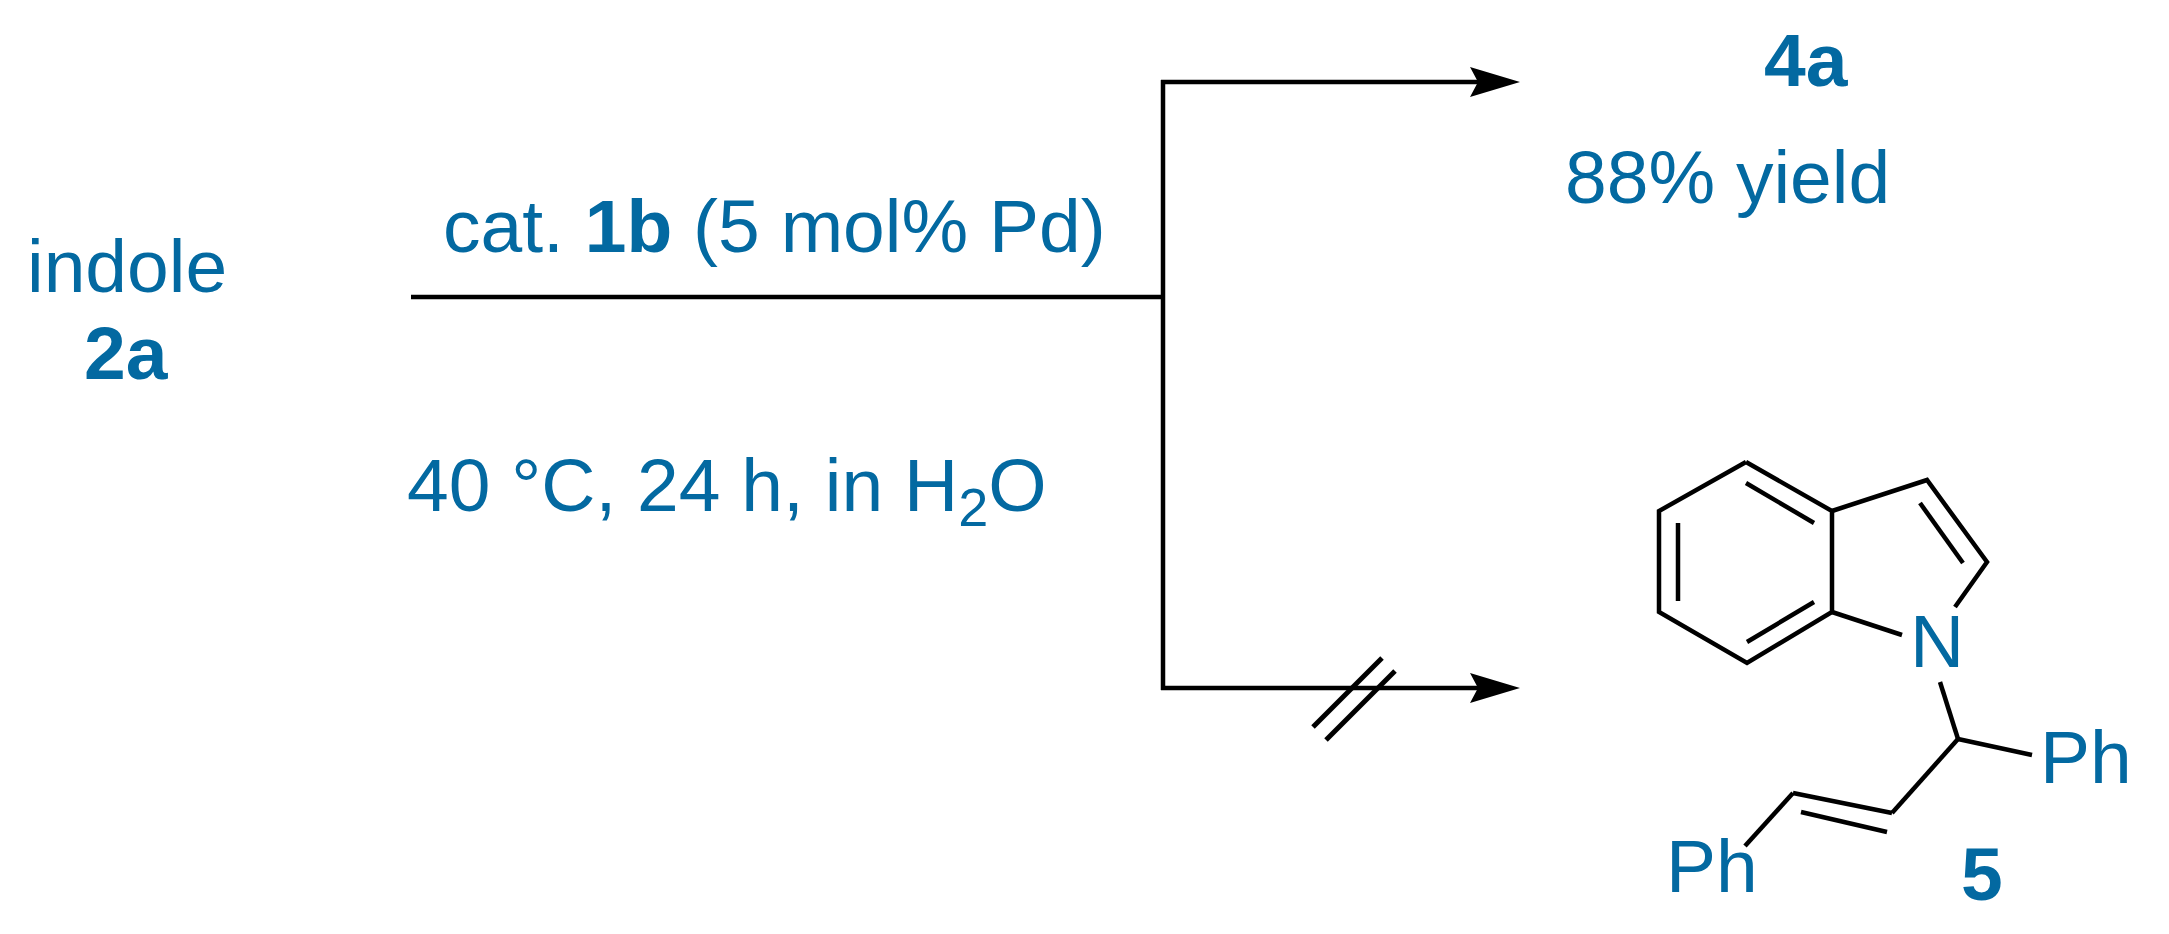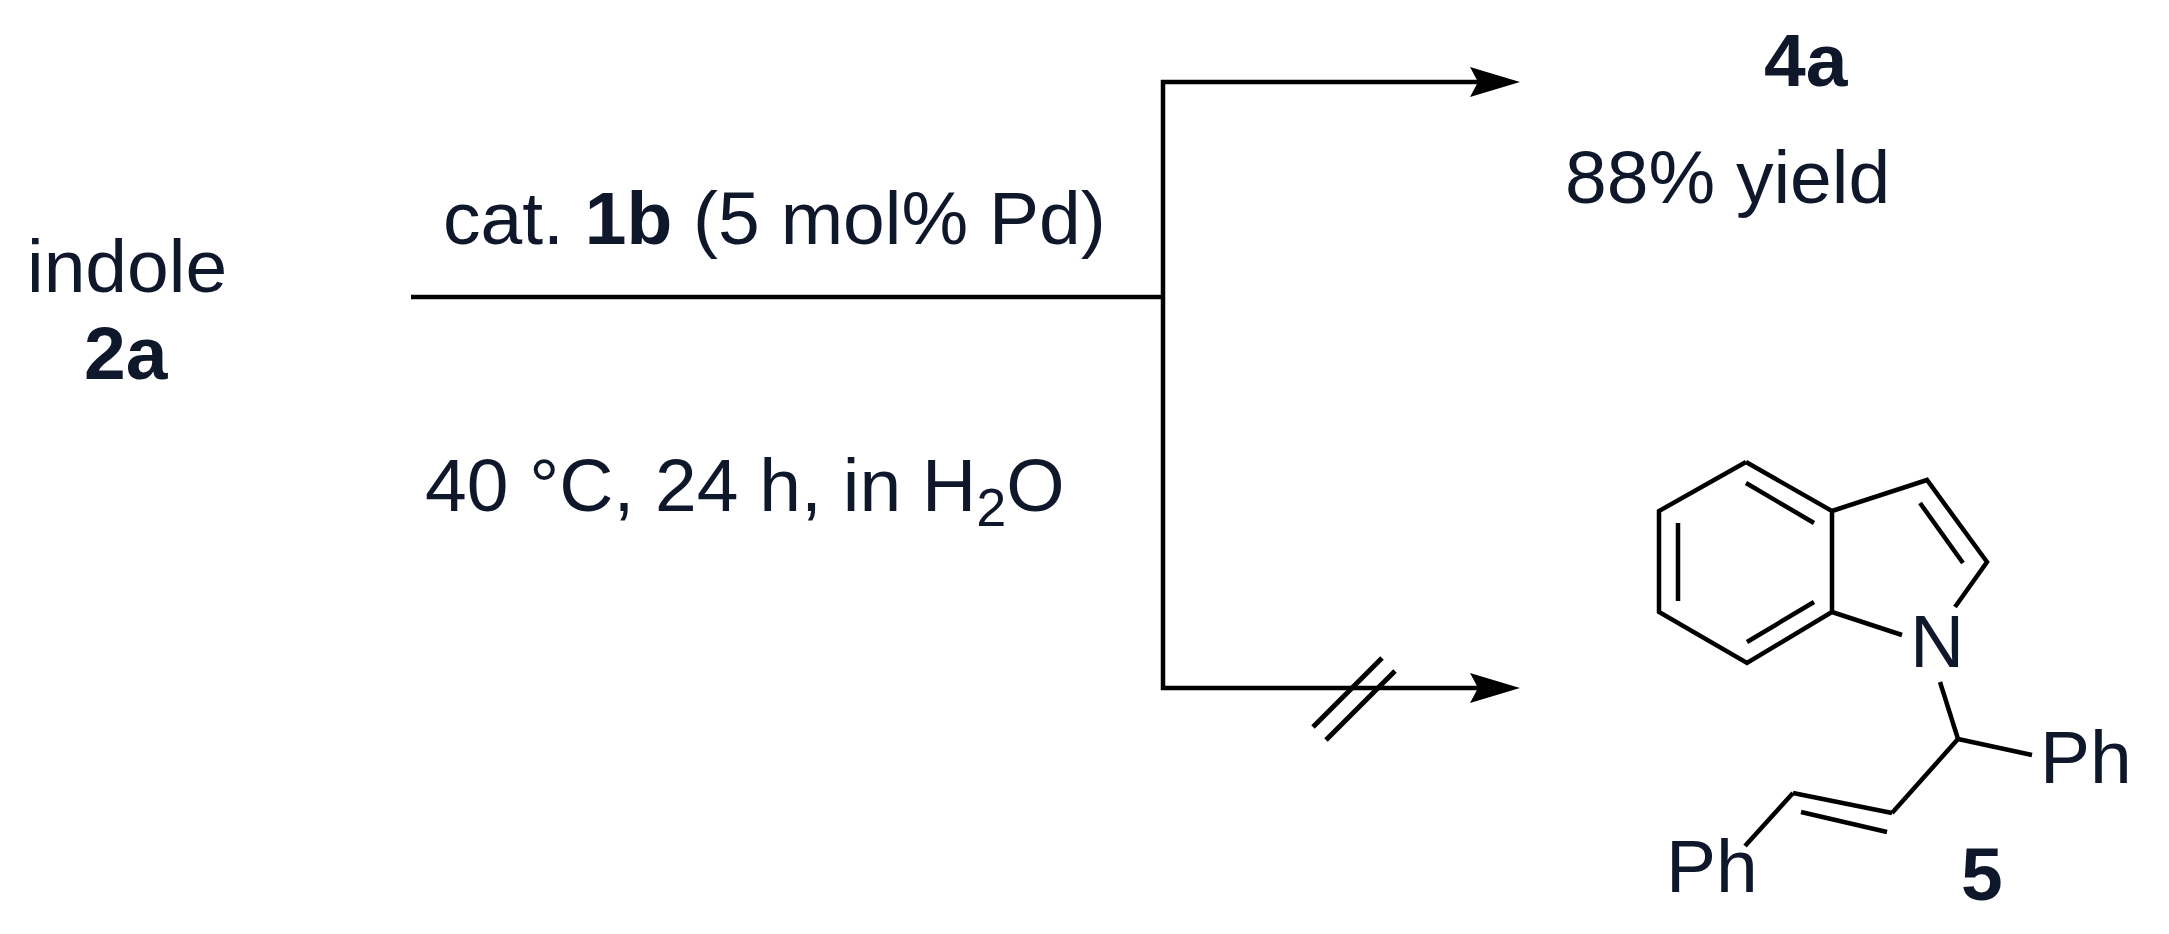--- a/index.html
+++ b/index.html
@@ -10,21 +10,21 @@
     background: #ffffff;
     overflow: hidden;
     font-family: "Liberation Sans", "DejaVu Sans", sans-serif;
     color: #000000;
   }
   .lbl {
     position: absolute;
     font-size: 75px;
     line-height: 1;
     white-space: nowrap;
-    color: #0f172a;
+    color: #0369a1;
   }
   .b { font-weight: bold; }
   sub { font-size: 0.72em; vertical-align: -0.28em; line-height: 0; }
   svg.scheme { position: absolute; left: 0; top: 0; }
 </style>
 </head>
 <body>
 
 <div id="canvas">
 
@@ -70,25 +70,25 @@
       <line x1="1892" y1="813" x2="1793" y2="793"></line>
       <line x1="1801" y1="812" x2="1887" y2="832"></line>
 
       <line x1="1793" y1="793" x2="1745" y2="846"></line>
     </g>
   </svg>
 
   <div class="lbl" style="left:27px; top:229px;">indole</div>
   <div class="lbl b" style="left:66px; top:316px;margin-left:18px;">2a</div>
 
-  <div class="lbl" style="left:443px; top:181px;text-align:right;">
+  <div class="lbl" style="left:443px; top:189px;text-align:right;">
     <span>cat. </span><span class="b">1b</span><span> (5 mol% Pd)</span>
   </div>
 
-  <div class="lbl" style="left:425px; top:448px;">
+  <div class="lbl" style="left:407px; top:448px;">
     <span>40 °C, 24 h, in H</span><sub>2</sub><span>O</span>
   </div>
 
   <div class="lbl b" style="left:1764px; top:23px;">4a</div>
   <div class="lbl" style="left:1565px; top:124px;margin-top:16px;">88% yield</div>
 
   <div class="lbl" style="left:1910px; top:604px;">N</div>
   <div class="lbl" style="left:2040px; top:720px;">Ph</div>
   <div class="lbl" style="left:1666px; top:829px;">Ph</div>
   <div class="lbl b" style="left:1961px; top:837px;">5</div>

